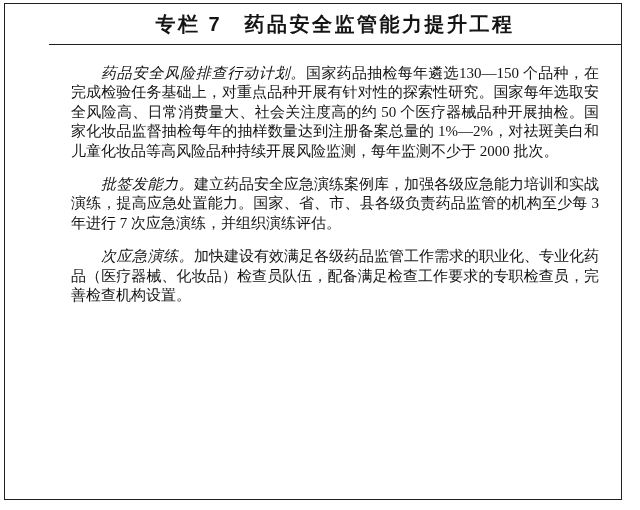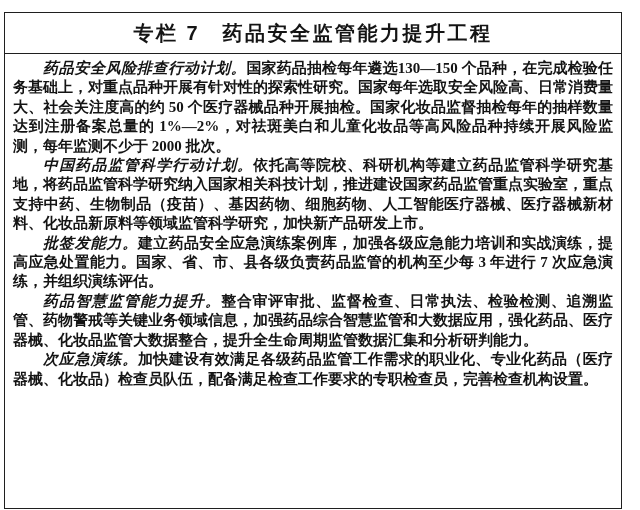--- a/index.html
+++ b/index.html
@@ -13,25 +13,26 @@
   }
   .page {
     position: relative;
     width: 640px;
     height: 510px;
     background: #ffffff;
   }
   .column-box {
     position: absolute;
     left: 4px;
-    top: 12px;
+    top: 3px;
     width: 618px;
     height: 497px;
     border: 1.5px solid #1f1f1f;
     background: #ffffff;
+    padding-left: 44px;
   }
   .box-title {
     height: 41px;
     border-bottom: 1.5px solid #1f1f1f;
     display: flex;
     align-items: center;
     justify-content: center;
     font-family: "Liberation Sans", "DejaVu Sans", sans-serif;
     font-weight: bold;
     font-size: 20px;
@@ -40,37 +41,34 @@
   }
   .box-body {
     padding: 5px 8px 0 8px;
     font-family: "Liberation Serif", "DejaVu Serif", serif;
     font-size: 15px;
     line-height: 19.4px;
     color: #141414;
     text-align: justify;
   }
   .box-body p {
-    margin: 0;
+    margin: 14px;
     padding: 0;
     text-indent: 2em;
-    font-weight: bold;
   }
   .lead {
     font-style: italic;
     letter-spacing: 0.5px;
   }
 </style>
 </head>
 <body>
 
 <div class="page">
   <div class="column-box">
     <div class="box-title">专栏 7　药品安全监管能力提升工程</div>
     <div class="box-body">
       <p><span class="lead">药品安全风险排查行动计划。</span><span>国家药品抽检每年遴选130—150 个品种，在完成检验任务基础上，对重点品种开展有针对性的探索性研究。国家每年选取安全风险高、日常消费量大、社会关注度高的约 50 个医疗器械品种开展抽检。国家化妆品监督抽检每年的抽样数量达到注册备案总量的 1%—2%，对祛斑美白和儿童化妆品等高风险品种持续开展风险监测，每年监测不少于 2000 批次。</span></p>
-      <p><span class="lead">中国药品监管科学行动计划。</span><span>依托高等院校、科研机构等建立药品监管科学研究基地，将药品监管科学研究纳入国家相关科技计划，推进建设国家药品监管重点实验室，重点支持中药、生物制品（疫苗）、基因药物、细胞药物、人工智能医疗器械、医疗器械新材料、化妆品新原料等领域监管科学研究，加快新产品研发上市。</span></p>
       <p><span class="lead">批签发能力。</span><span>建立药品安全应急演练案例库，加强各级应急能力培训和实战演练，提高应急处置能力。国家、省、市、县各级负责药品监管的机构至少每 3 年进行 7 次应急演练，并组织演练评估。</span></p>
-      <p><span class="lead">药品智慧监管能力提升。</span><span>整合审评审批、监督检查、日常执法、检验检测、追溯监管、药物警戒等关键业务领域信息，加强药品综合智慧监管和大数据应用，强化药品、医疗器械、化妆品监管大数据整合，提升全生命周期监管数据汇集和分析研判能力。</span></p>
       <p><span class="lead">次应急演练。</span><span>加快建设有效满足各级药品监管工作需求的职业化、专业化药品（医疗器械、化妆品）检查员队伍，配备满足检查工作要求的专职检查员，完善检查机构设置。</span></p>
     </div>
   </div>
 </div>
 
 </body></html>

